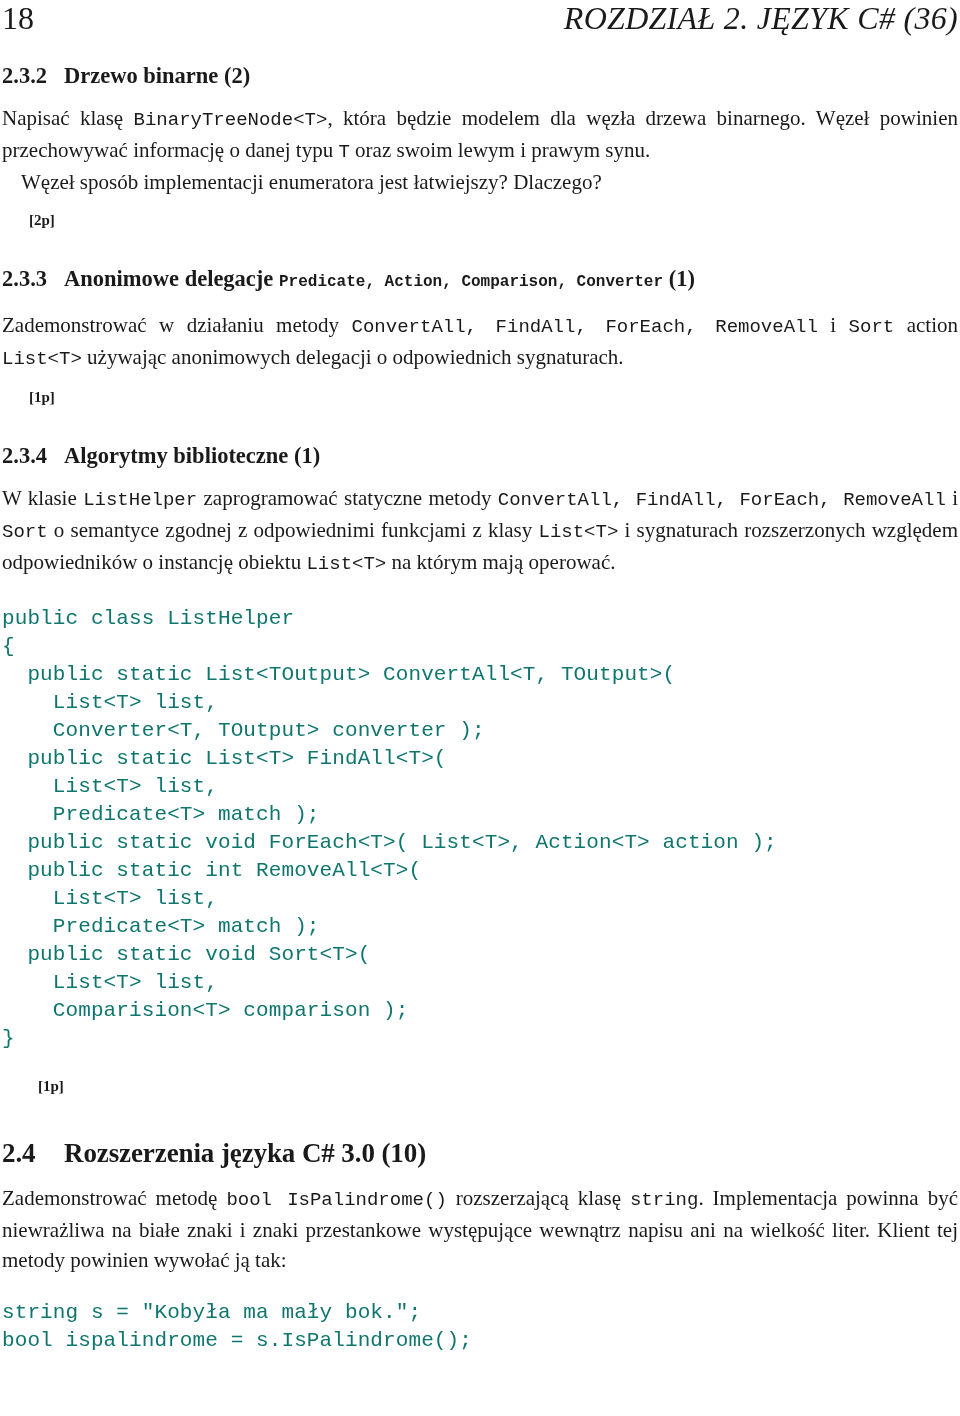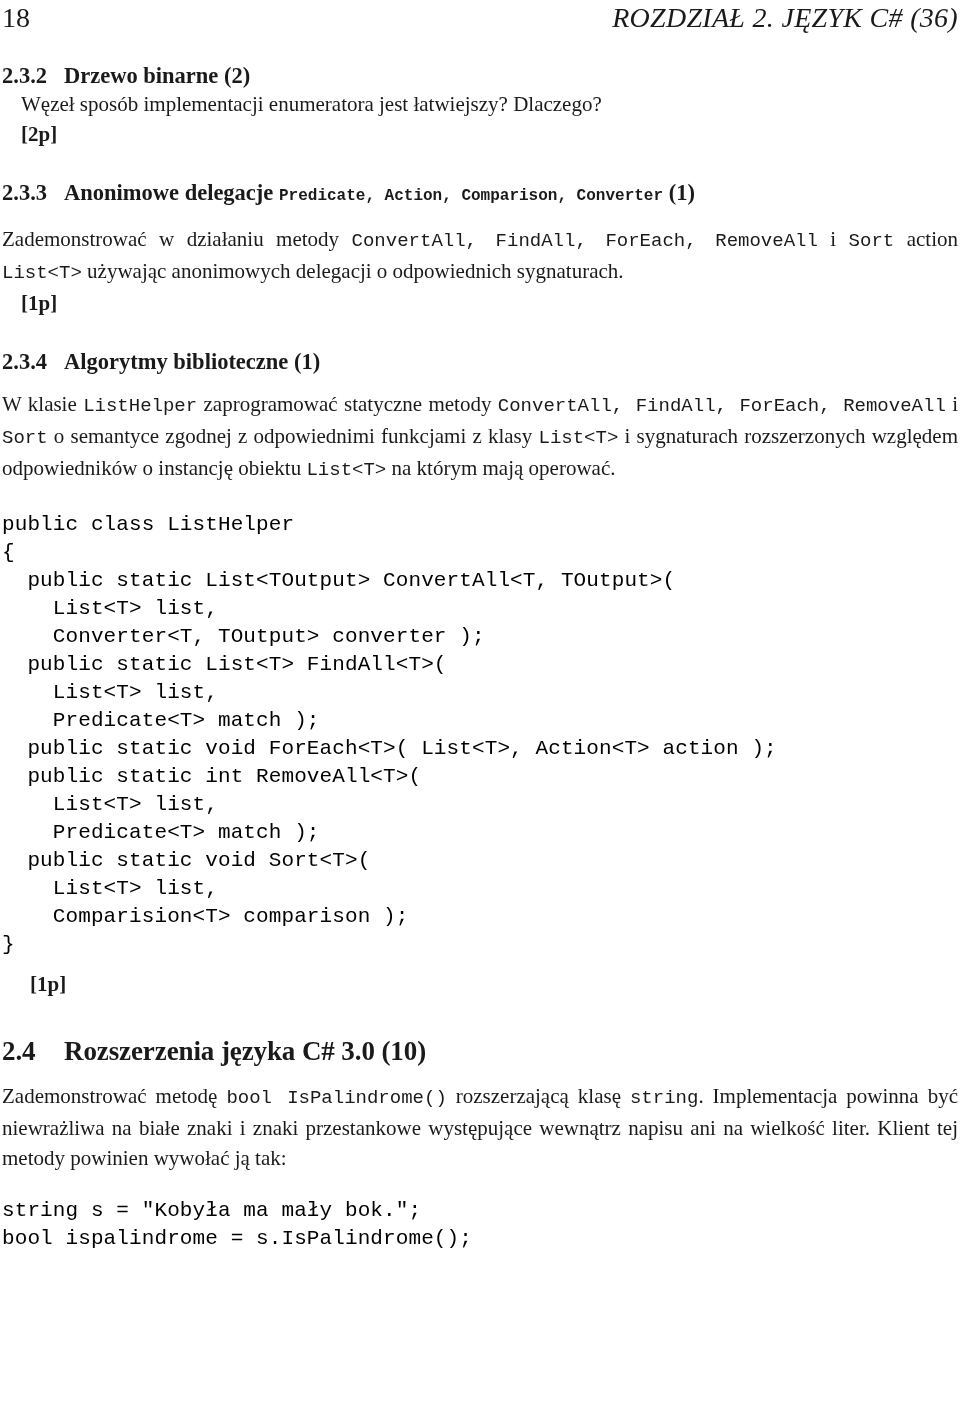--- a/index.html
+++ b/index.html
@@ -20,21 +20,21 @@
     height: 1416px;
     box-sizing: border-box;
     padding: 0 2px;
   }
 
   
   .runhead {
     display: flex;
     justify-content: space-between;
     align-items: baseline;
-    font-size: 28px;
+    font-size: 32px;
     line-height: 28px;
     padding-top: 4px;
   }
   .runhead .chapter {
     font-style: italic;
     letter-spacing: 0.3px;
   }
 
   
   h2.sec {
@@ -75,56 +75,57 @@
   }
   p.body.cont {
     margin-top: 0;
     text-indent: 19px;
   }
   code, .mono {
     font-family: "Liberation Mono", "DejaVu Sans Mono", monospace;
     font-size: 19px;
   }
   .pts {
-    font-size: 21px;
+    font-size: 15px;
     line-height: 30px;
     font-weight: bold;
-    margin: 0;
+    margin: 8px;
     text-indent: 19px;
   }
   .pts.deep { text-indent: 28px; }
 
   
   pre.code {
     font-family: "Liberation Mono", "DejaVu Sans Mono", monospace;
     font-size: 21px;
     line-height: 28px;
     margin: 26px 0 0 0;
     white-space: pre;
-    color: #000000;
+    color: #0f766e;
     letter-spacing: 0.1px;
   }
   pre.code.tail { margin-top: 24px; }
 
   .gap-sm { height: 10px; }
 </style>
 </head>
 <body>
 
 <div class="page">
 
   <div class="runhead">
     <span>18</span>
     <span class="chapter">ROZDZIAŁ 2.   JĘZYK C# (36)</span>
   </div>
 
   <h3 class="subsec">
     <span class="num">2.3.2</span><span class="ttl">Drzewo binarne (2)</span>
   </h3>
 
+  <p class="body"><span>Napisać klasę </span><code class="mono">BinaryTreeNode&lt;T&gt;</code><span>, która będzie modelem dla węzła drzewa binarnego. Węzeł powinien przechowywać informację o danej typu </span><code class="mono">T</code><span> oraz swoim lewym i prawym synu.</span></p>
 
 
   <p class="body cont">Węzeł sposób implementacji enumeratora jest łatwiejszy? Dlaczego?</p>
 
   <p class="pts">[2p]</p>
 
   <h3 class="subsec">
     <span class="num">2.3.3</span><span>Anonimowe delegacje </span><span class="mono-h">Predicate, Action, Comparison, Converter</span><span> (1)</span>
   </h3>
 

